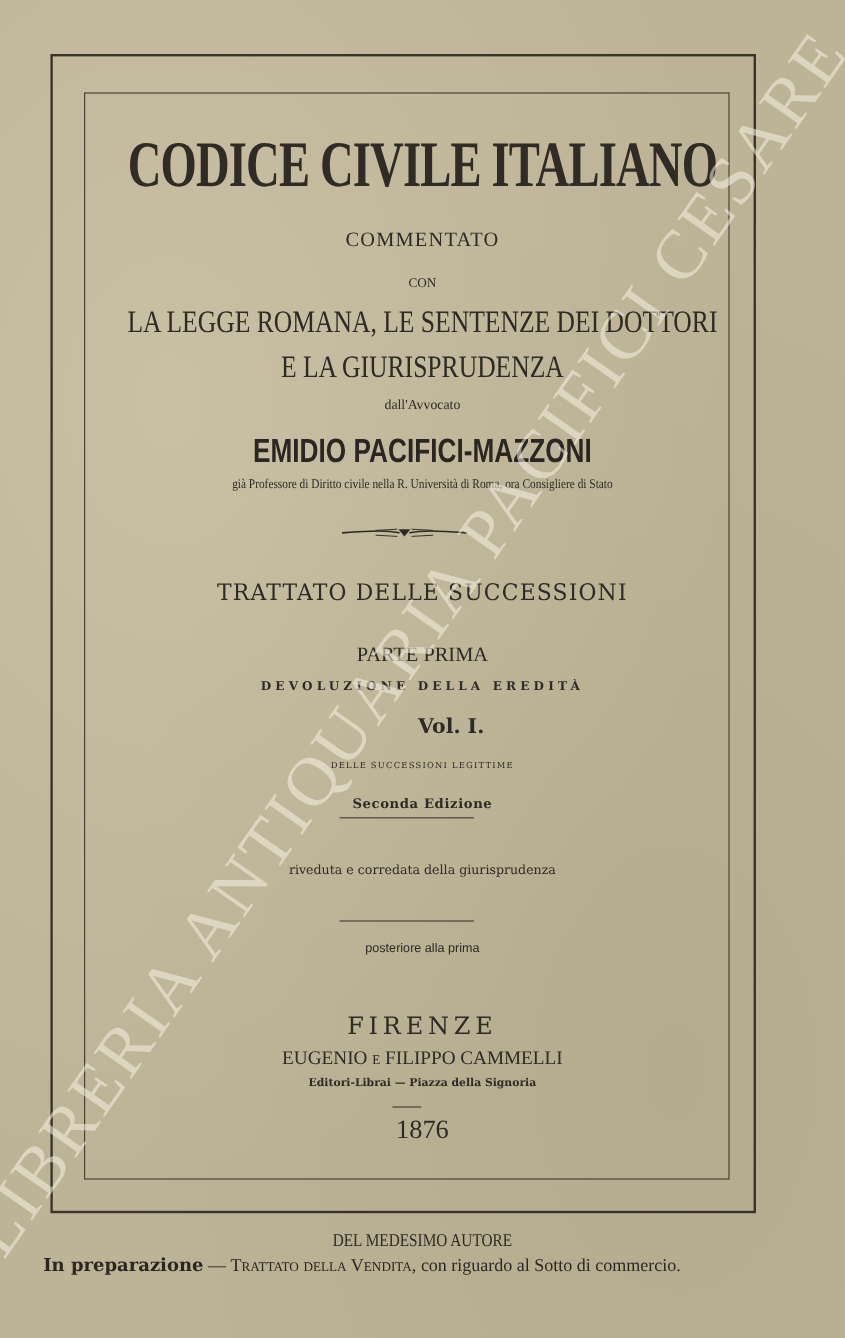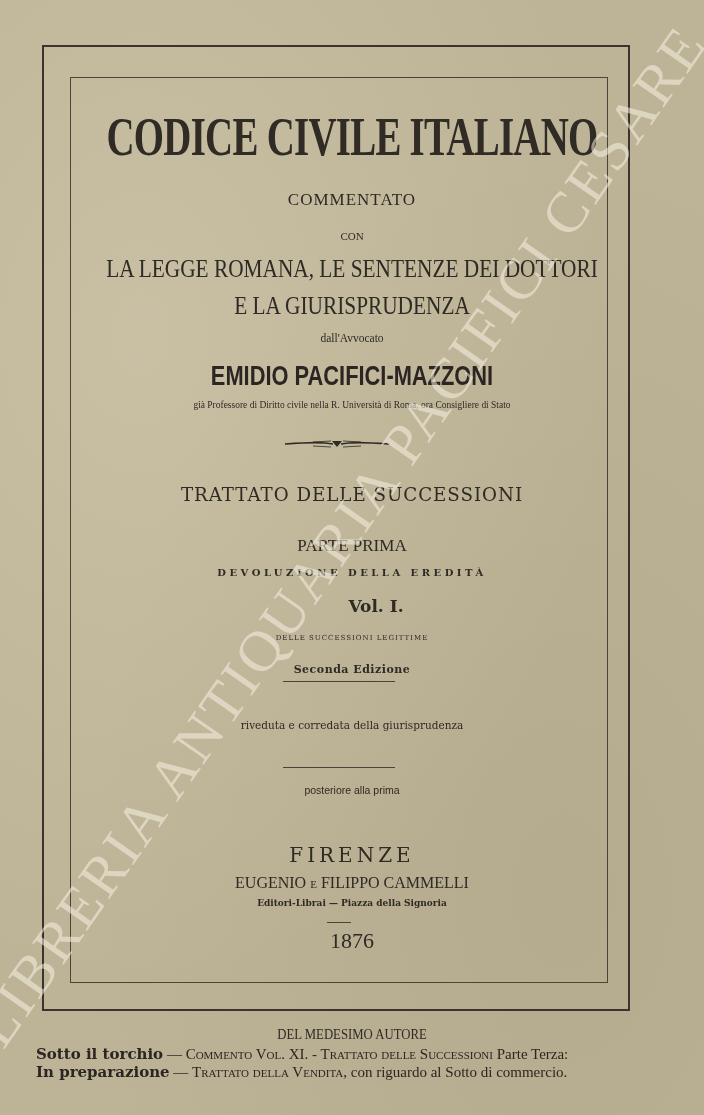--- a/index.html
+++ b/index.html
@@ -103,20 +103,17 @@
   <span class="small">E</span>
   <span>FILIPPO CAMMELLI</span>
 </div>
 <div class="line indirizzo">Editori-Librai — Piazza della Signoria</div>
 <div class="rule" style="left:327px; top:922px; width:24px;"></div>
 <div class="line year">1876</div>
 
 <div class="line medesimo">DEL MEDESIMO AUTORE</div>
 <div class="blurb">
   <p>
-    <span class="head">Sotto il torchio</span><span> — </span><span class="sc">Commento Vol. XI. - Trattato delle Successioni</span><span> Parte Terza:</span>
-  </p>
-  <p>
     <span class="head">In preparazione</span><span> — </span><span class="sc">Trattato della Vendita,</span><span> con riguardo al Sotto di commercio.</span>
   </p>
 </div>
 
 <div class="watermark">LIBRERIA ANTIQUARIA PACIFICI CESARE - ROMA</div>
 
 </body></html>

